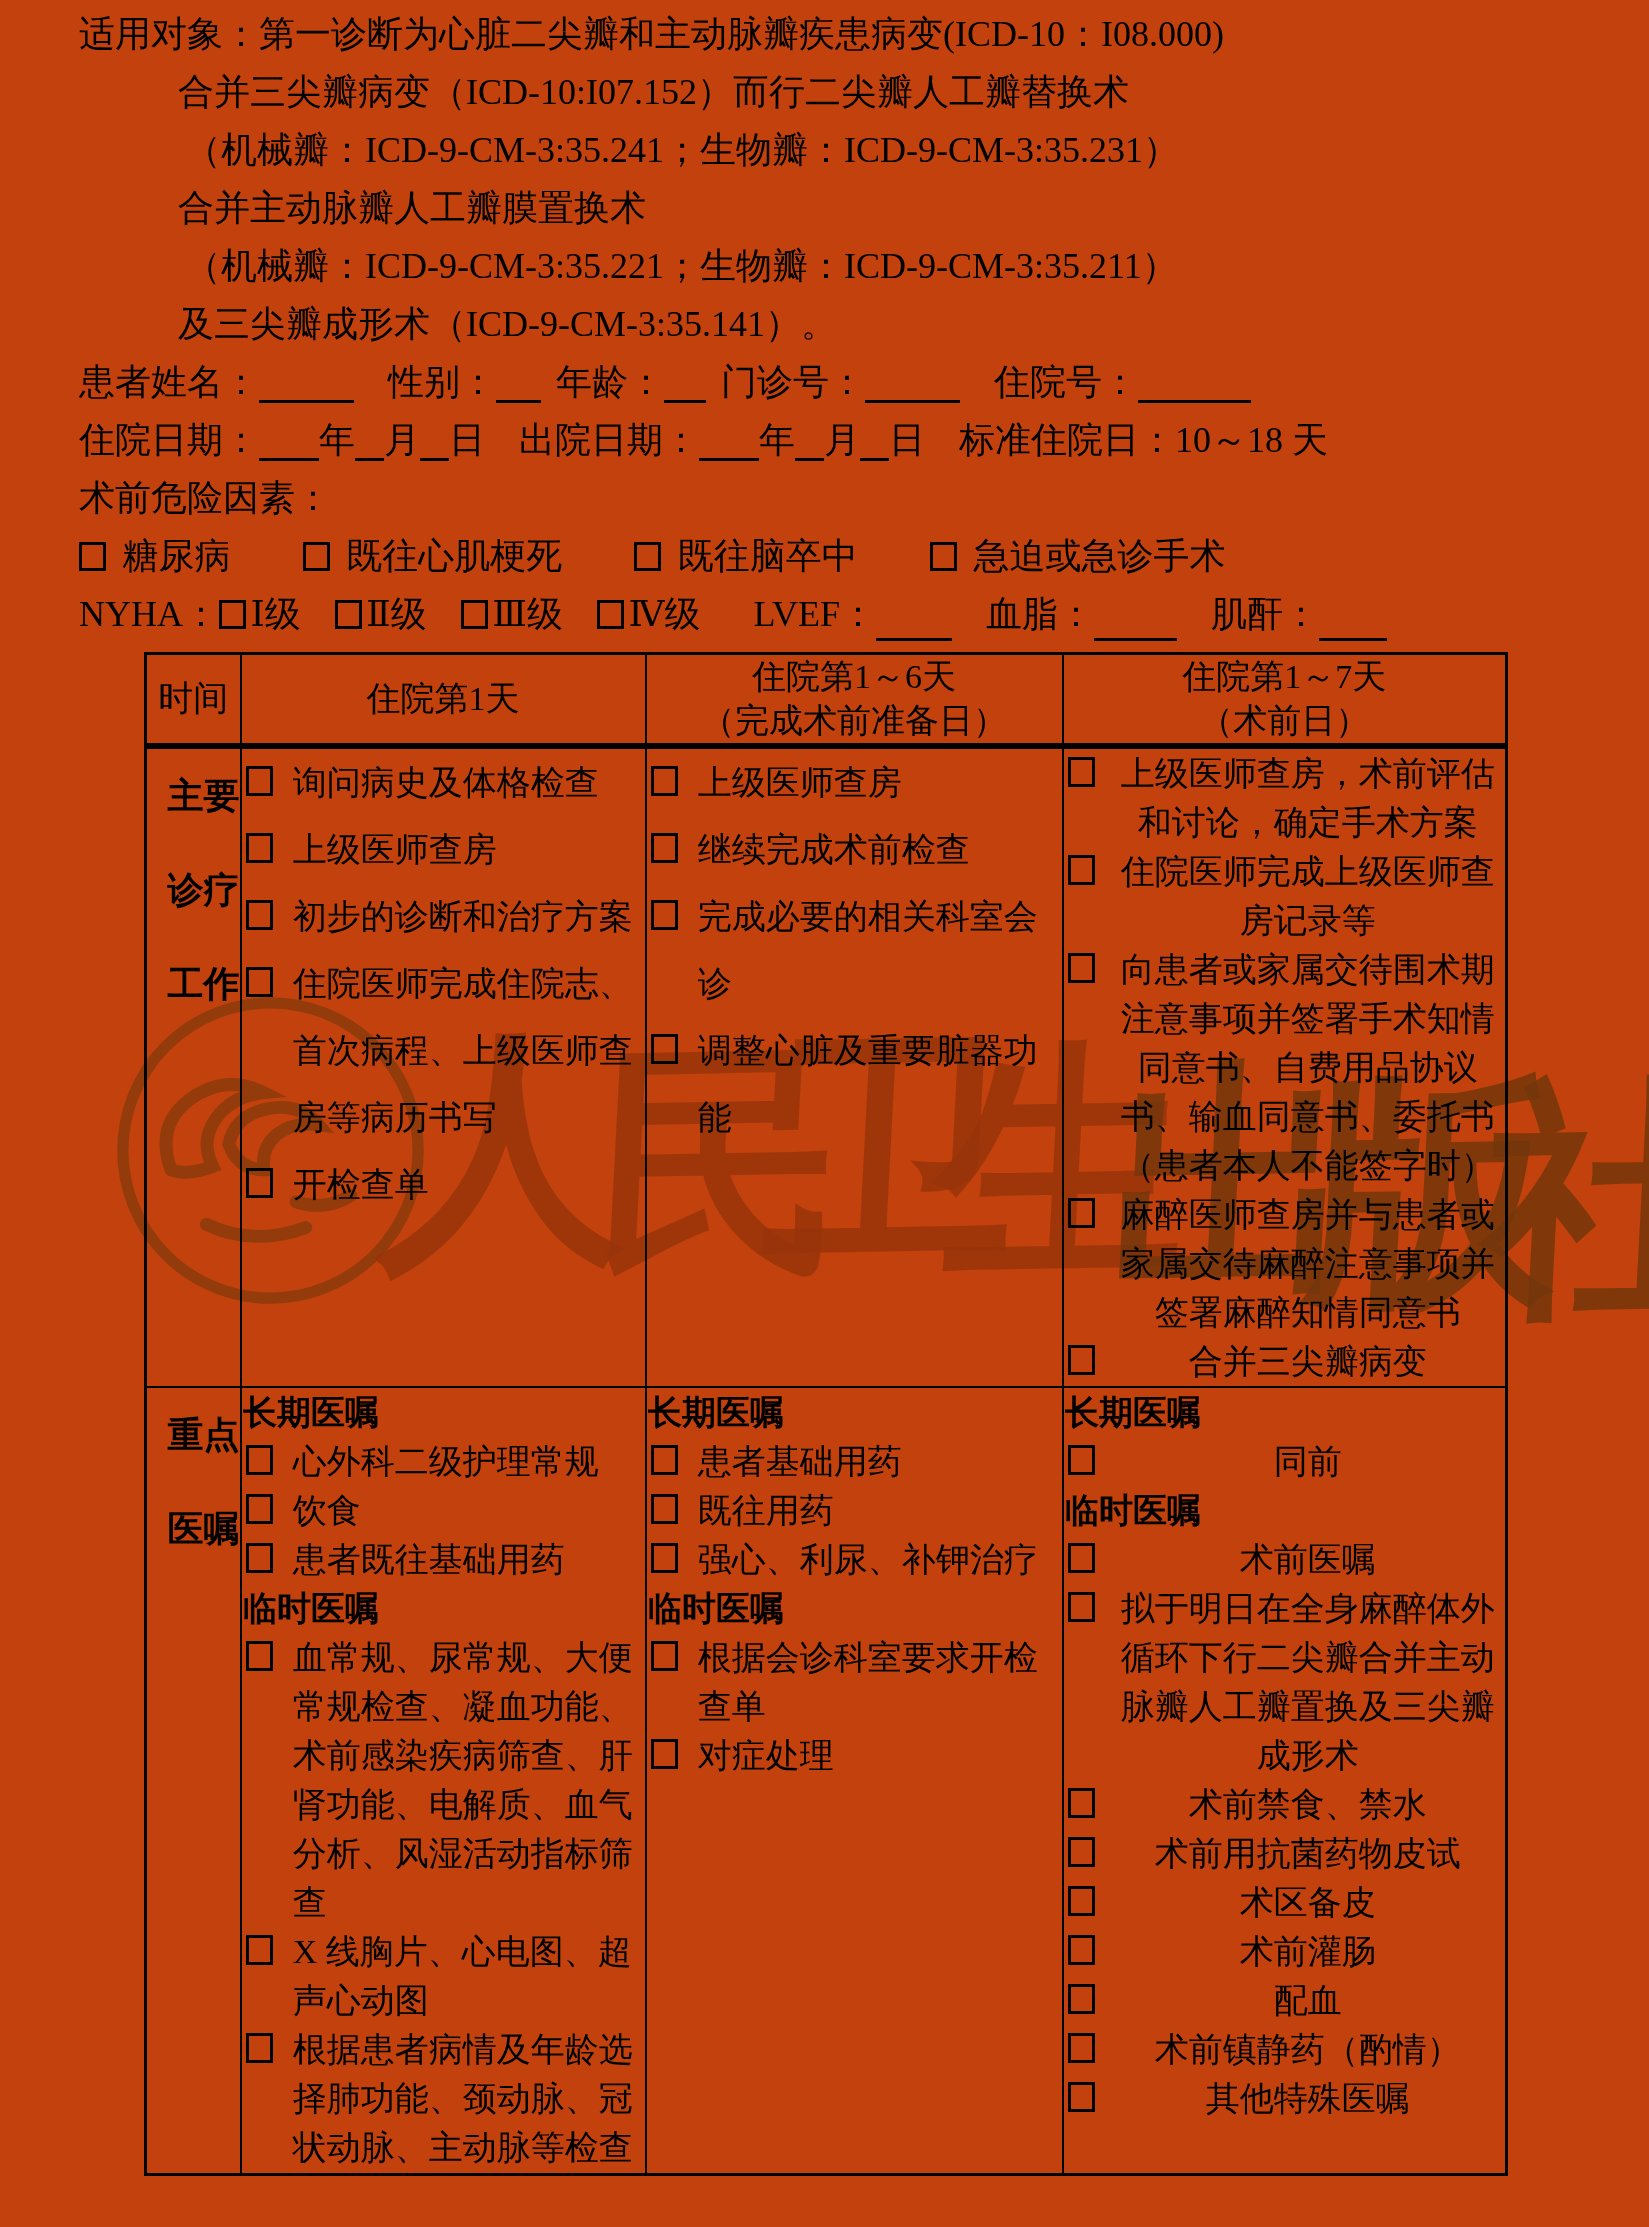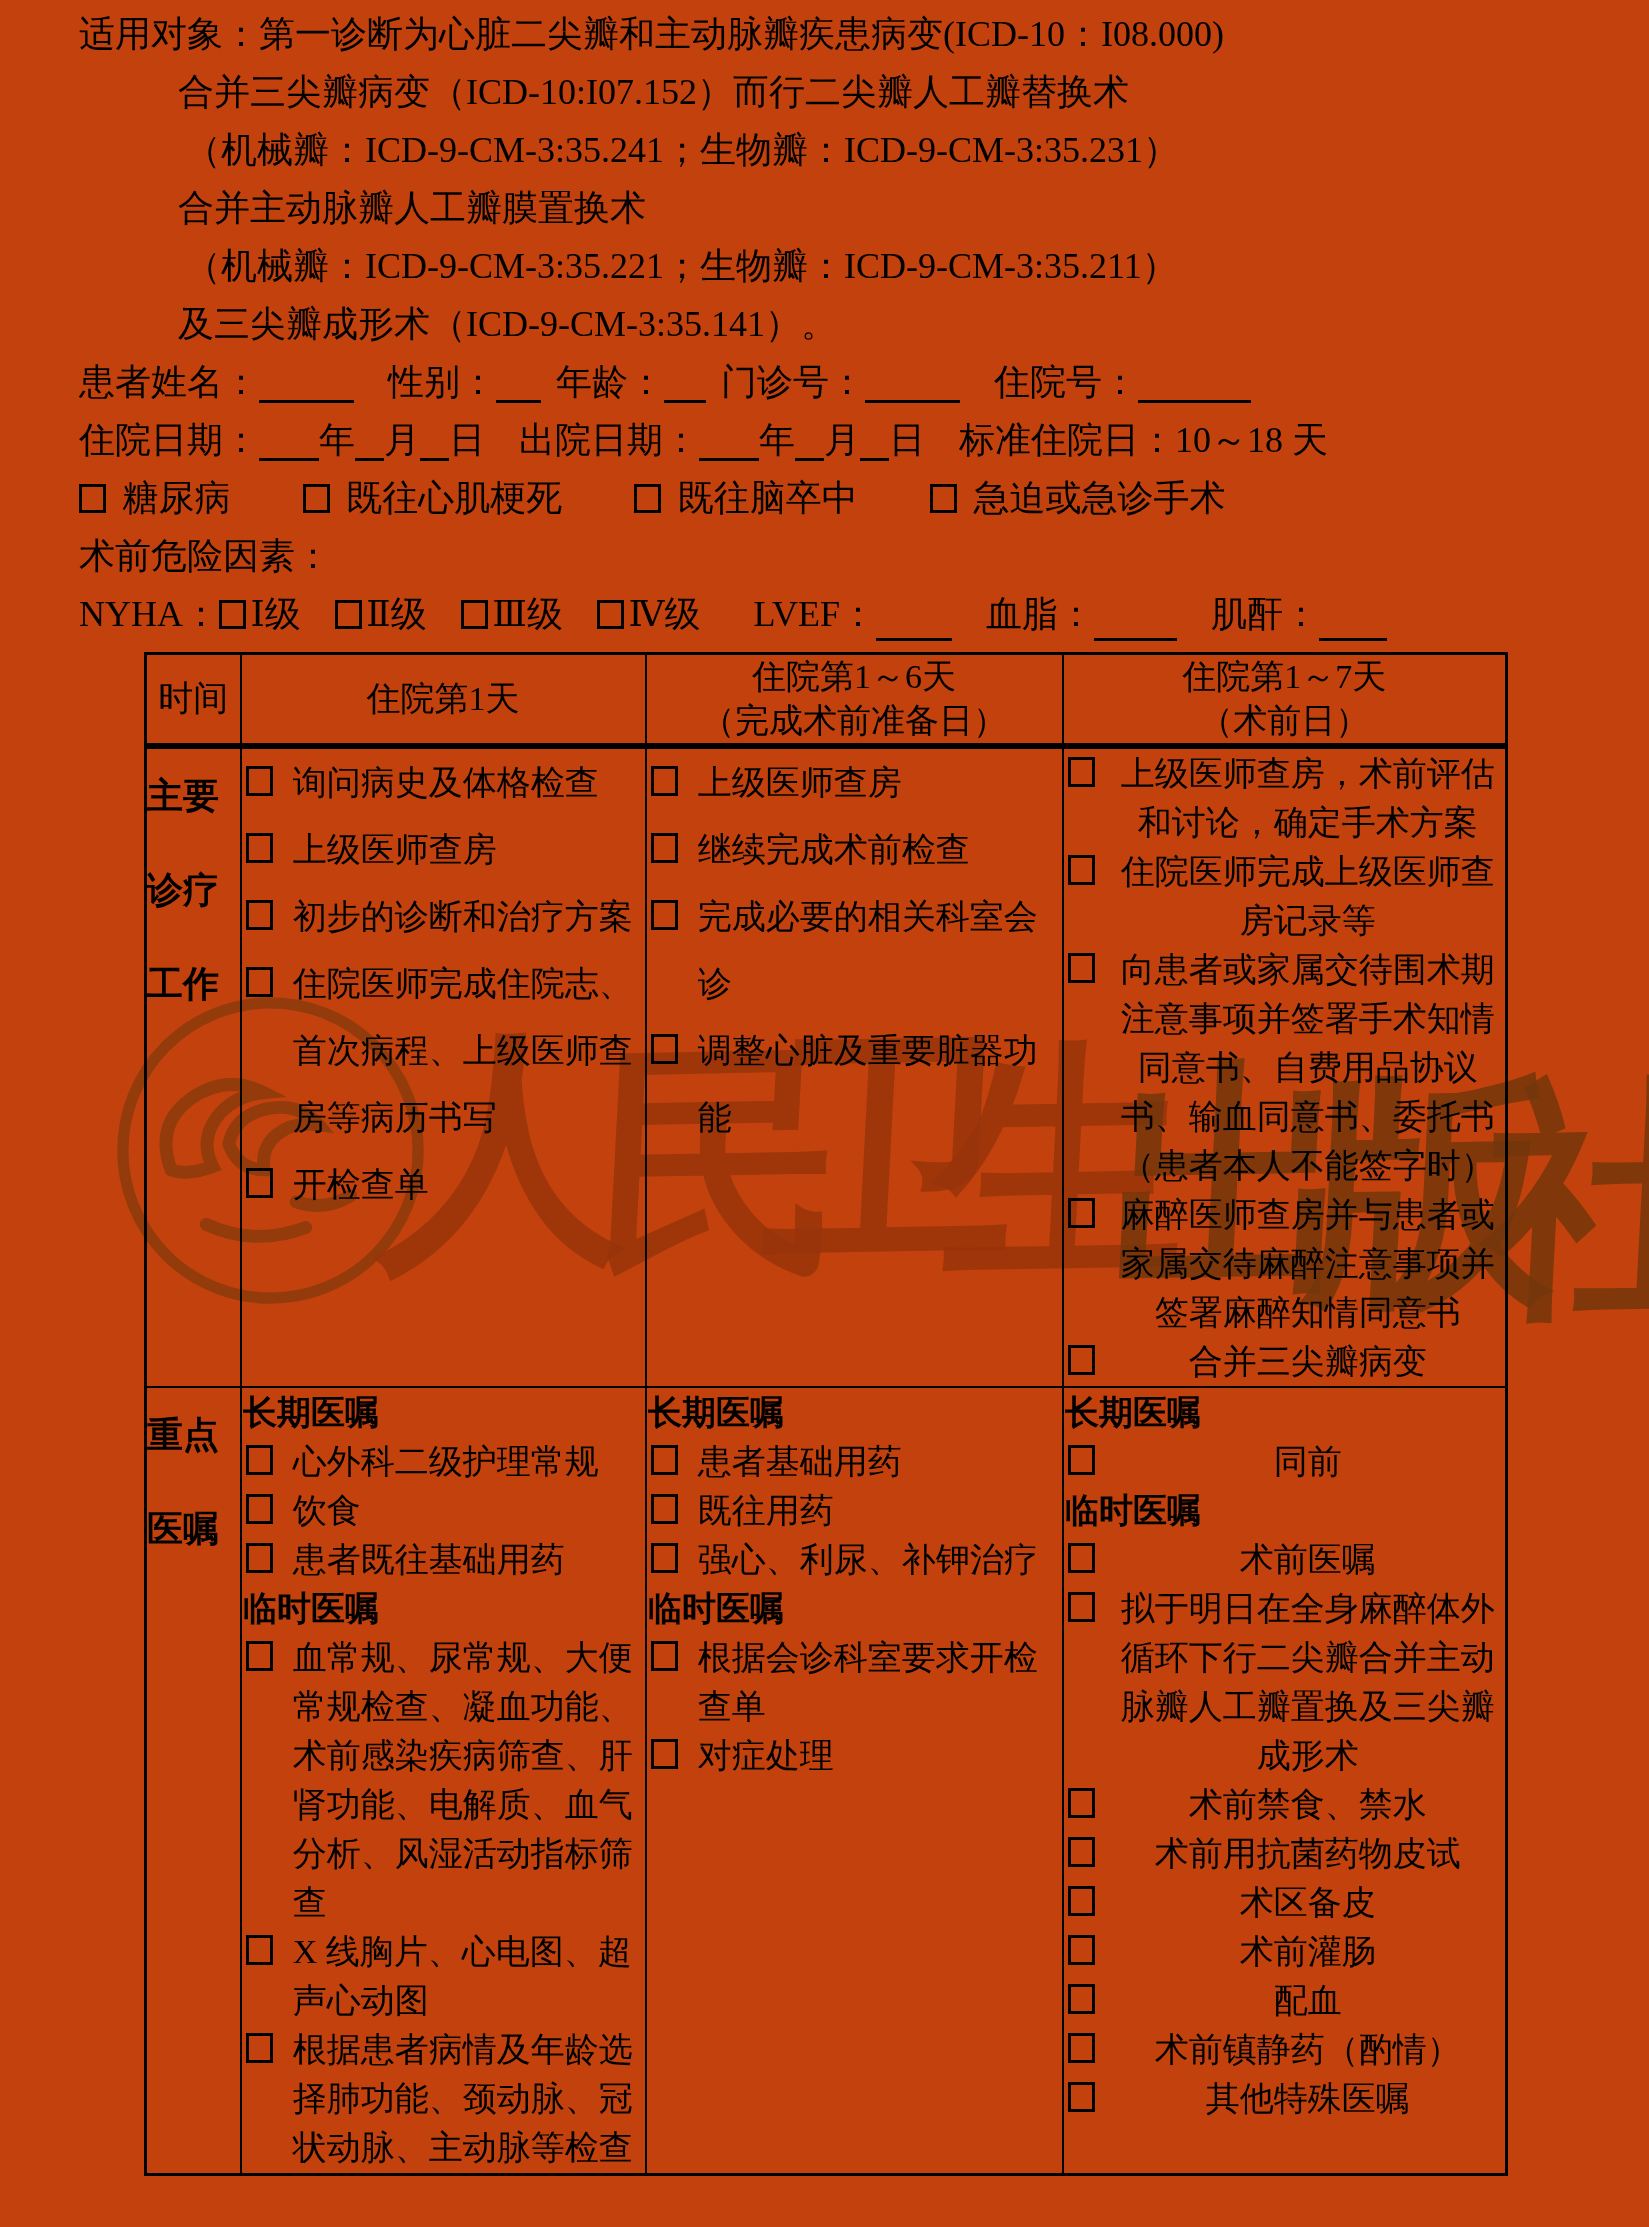--- a/index.html
+++ b/index.html
@@ -53,21 +53,21 @@
   }
   table.cp td{border:2.3px solid #000;vertical-align:top;padding:0;}
   tr.head td{
     border-bottom:6.8px solid #000;
     vertical-align:middle;text-align:center;
     height:91px;line-height:44px;font-size:34px;
   }
   tr.body1{height:639px;}
   tr.body2{height:787px;}
   td.lab{
-    vertical-align:middle;text-align:left;
+    vertical-align:middle;text-align:right;
     font-weight:bold;font-size:36px;
   }
   td.lab .labln{line-height:94px;}
   td.lab.timehd{font-weight:normal;font-size:35px;}
   td.cell{padding:6px 3px 0 6px;margin-left:16px;}
   .item{display:flex;align-items:flex-start;}
   .cb{
     flex:0 0 27px;width:27px;height:30px;
     border:3px solid #000;margin:7.6px 19.7px 0 4.5px;
     background:transparent;
@@ -112,25 +112,25 @@
     <div class="ln ind1">及三尖瓣成形术（ICD-9-CM-3:35.141）。</div>
 
     <div class="ln">
       <span>患者姓名：</span><span class="blank w125"></span><span class="gap45"></span><span>性别：</span><span class="blank w60"></span><span class="gap20"></span><span>年龄：</span><span class="blank w55"></span><span class="gap20"></span><span>门诊号：</span><span class="blank w125"></span><span class="gap45"></span><span>住院号：</span><span class="blank w150"></span>
     </div>
 
     <div class="ln">
       <span>住院日期：</span><span class="blank w80"></span><span>年</span><span class="blank w38"></span><span>月</span><span class="blank w38"></span><span>日</span><span class="gap45"></span><span>出院日期：</span><span class="blank w80"></span><span>年</span><span class="blank w38"></span><span>月</span><span class="blank w38"></span><span>日</span><span class="gap45"></span><span>标准住院日：10～18 天</span>
     </div>
 
+    <div class="ln">术前危险因素：</div>
+
     <div class="ln">
       <span class="cbx"></span><span>糖尿病</span><span class="gap95"></span><span class="cbx"></span><span>既往心肌梗死</span><span class="gap95"></span><span class="cbx"></span><span>既往脑卒中</span><span class="gap95"></span><span class="cbx"></span><span>急迫或急诊手术</span>
     </div>
-
-    <div class="ln">术前危险因素：</div>
 
     <div class="ln">
       <span>NYHA：</span><span class="cbx tight"></span><span>Ⅰ级</span><span class="gap45"></span><span class="cbx tight"></span><span>Ⅱ级</span><span class="gap45"></span><span class="cbx tight"></span><span>Ⅲ级</span><span class="gap45"></span><span class="cbx tight"></span><span>Ⅳ级</span><span class="gap70"></span><span>LVEF：</span><span class="blank low w100"></span><span class="gap45"></span><span>血脂：</span><span class="blank low w110"></span><span class="gap45"></span><span>肌酐：</span><span class="blank low w90"></span>
     </div>
   </div>
 
   <table class="cp">
     <colgroup>
         <col style="width:95px">
         <col style="width:405px">

